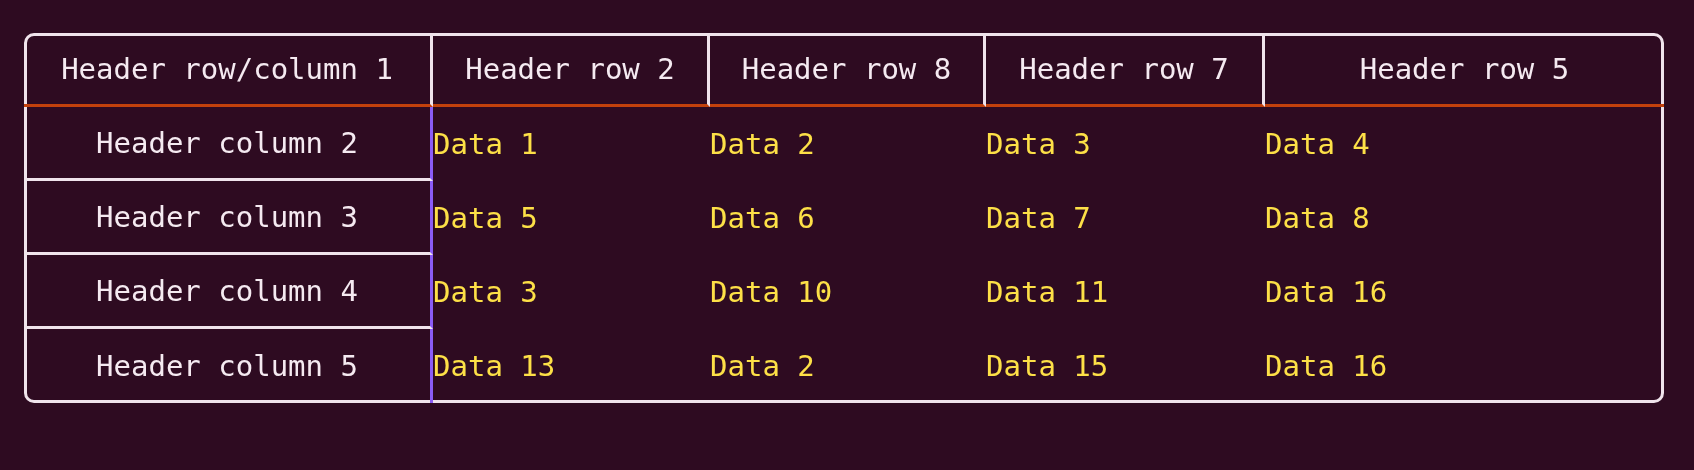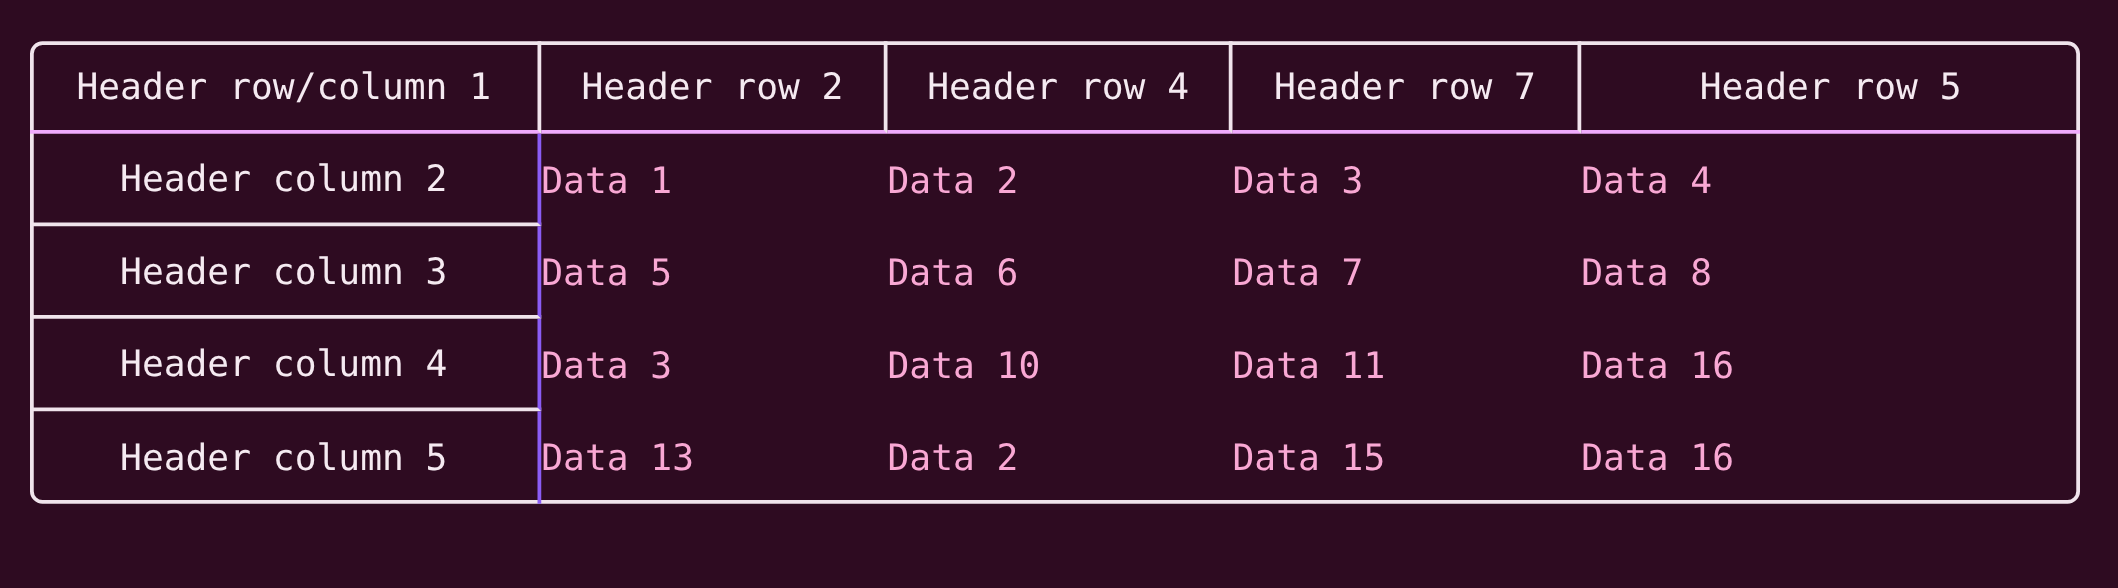--- a/index.html
+++ b/index.html
@@ -61,21 +61,21 @@
   col.c3 { width: 276px; }
   col.c4 { width: 279px; }
   col.c5 { width: 399px; }
 
   
   tr.header-row { height: 74px; }
   tr.body-row   { height: 74px; }
 
   
   th.col-head {
-    border-bottom: 3px solid #f0abfc;
+    border-bottom: 3px solid #c2410c;
     border-right: 3px solid #f0e4ec;
     text-align: center;
     font-size: 29px;
     letter-spacing: 0px;
     color: #f5eaf1;
     white-space: nowrap;
   }
   th.col-head.last {
     border-right: none;
   }
@@ -92,21 +92,21 @@
   th.row-head.last-row {
     border-bottom: none;
   }
 
   
   td.data-cell {
     border: none;
     text-align: left;
     padding-left: 28px;
     font-size: 29px;
-    color: #f9a8d4;
+    color: #fde047;
     white-space: nowrap;
   }
 </style>
 </head>
 <body>
 
 <div class="page">
 
   <div class="table-frame"></div>
 
@@ -115,21 +115,21 @@
       <col class="c1">
       <col class="c2">
       <col class="c3">
       <col class="c4">
       <col class="c5">
     </colgroup>
     <thead>
       <tr class="header-row">
         <th class="col-head" scope="col">Header row/column 1</th>
         <th class="col-head" scope="col">Header row 2</th>
-        <th class="col-head" scope="col">Header row 4</th>
+        <th class="col-head" scope="col">Header row 8</th>
         <th class="col-head" scope="col">Header row 7</th>
         <th class="col-head last" scope="col">Header row 5</th>
       </tr>
     </thead>
     <tbody>
       <tr class="body-row">
         <th class="row-head" scope="row">Header column 2</th>
         <td class="data-cell">Data 1</td>
         <td class="data-cell">Data 2</td>
         <td class="data-cell">Data 3</td>

